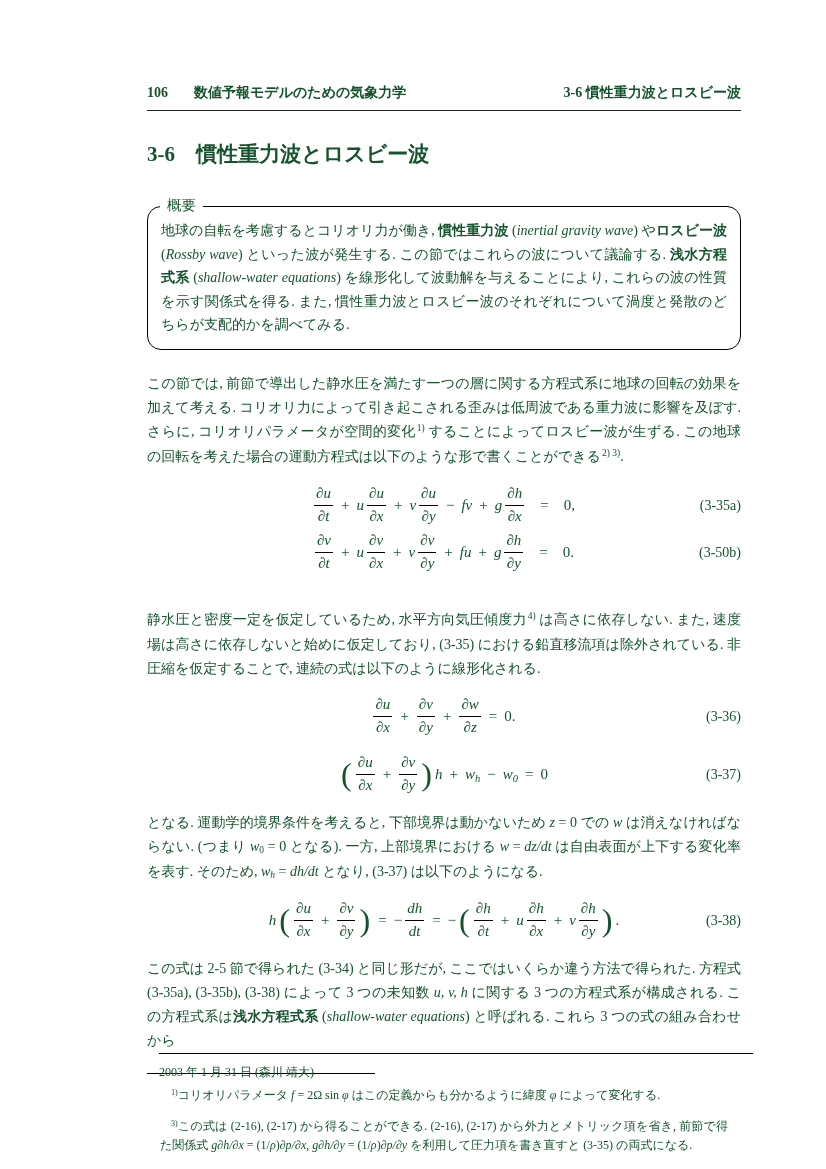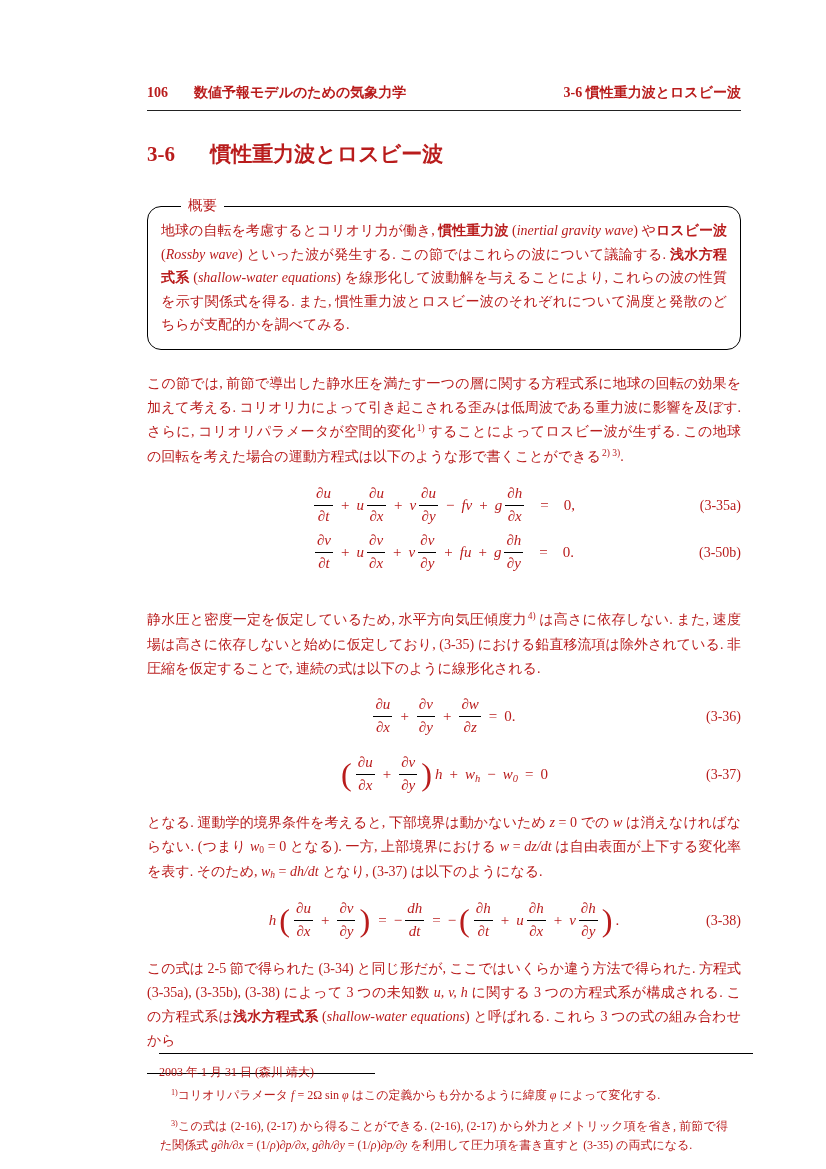--- a/index.html
+++ b/index.html
@@ -1,35 +1,35 @@
 <!DOCTYPE html>
 <html><head>
 <meta charset="utf-8">
 <style>
   html,body{margin:0;padding:0;background:#ffffff;}
   .page{
-    width:826px;height:1169px;position:relative;background:#ffffff;color:#b91c1c;
+    width:826px;height:1169px;position:relative;background:#ffffff;color:#14532d;
     font-family:"Liberation Serif",serif;overflow:hidden;
   }
   .content{position:absolute;left:147px;width:594px;top:84px;}
 
   
   .doc-header{display:flex;justify-content:space-between;align-items:baseline;
     font-weight:700;font-size:14px;padding-bottom:8px;border-bottom:1.2px solid #222;}
   .hdr-left{display:flex;align-items:baseline;}
   .pg{margin-right:26px;}
 
   
   .section-title{margin:30px 0 0;font-size:21px;font-weight:700;line-height:27px;}
-  .section-title .sec-num{margin-right:30px;text-align:right;}
+  .section-title .sec-num{margin-right:16px;text-align:right;}
 
   
   .overview-box{margin-top:38px;border:1.6px solid #000;border-radius:14px;
     padding:12px 13px 12px;position:relative;}
-  .box-label{position:absolute;top:-11px;left:33px;background:#fff;padding:0 7px;
+  .box-label{position:absolute;top:-11px;left:12px;background:#fff;padding:0 7px;
     font-size:14.5px;}
   .box-text{margin:0;font-size:14px;line-height:23.5px;text-align:justify;}
 
   
   .body-text{margin:22px 0 0;font-size:14px;line-height:24px;text-align:justify;}
   .tight{margin-top:14px;}
   .p2gap{margin-top:33px;}
 
   
   .seg-b{font-weight:700;}

